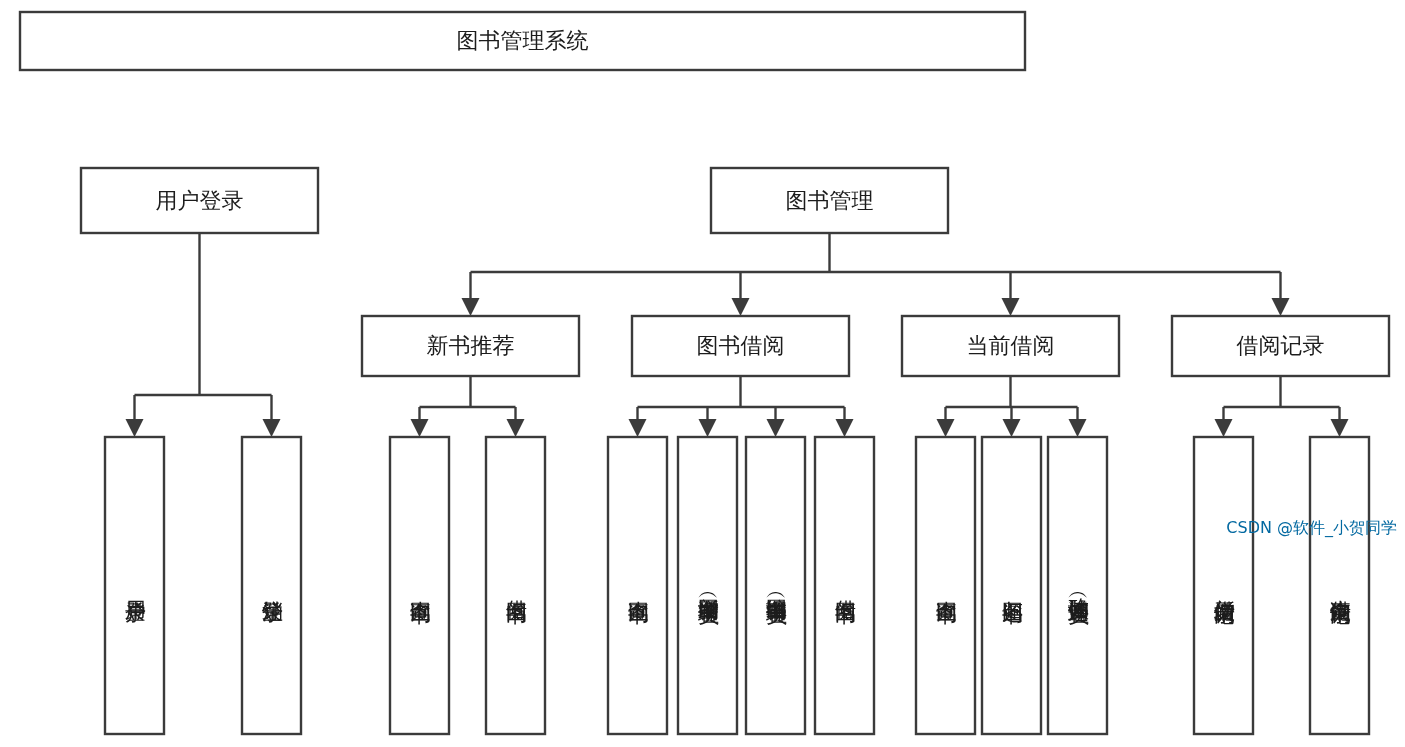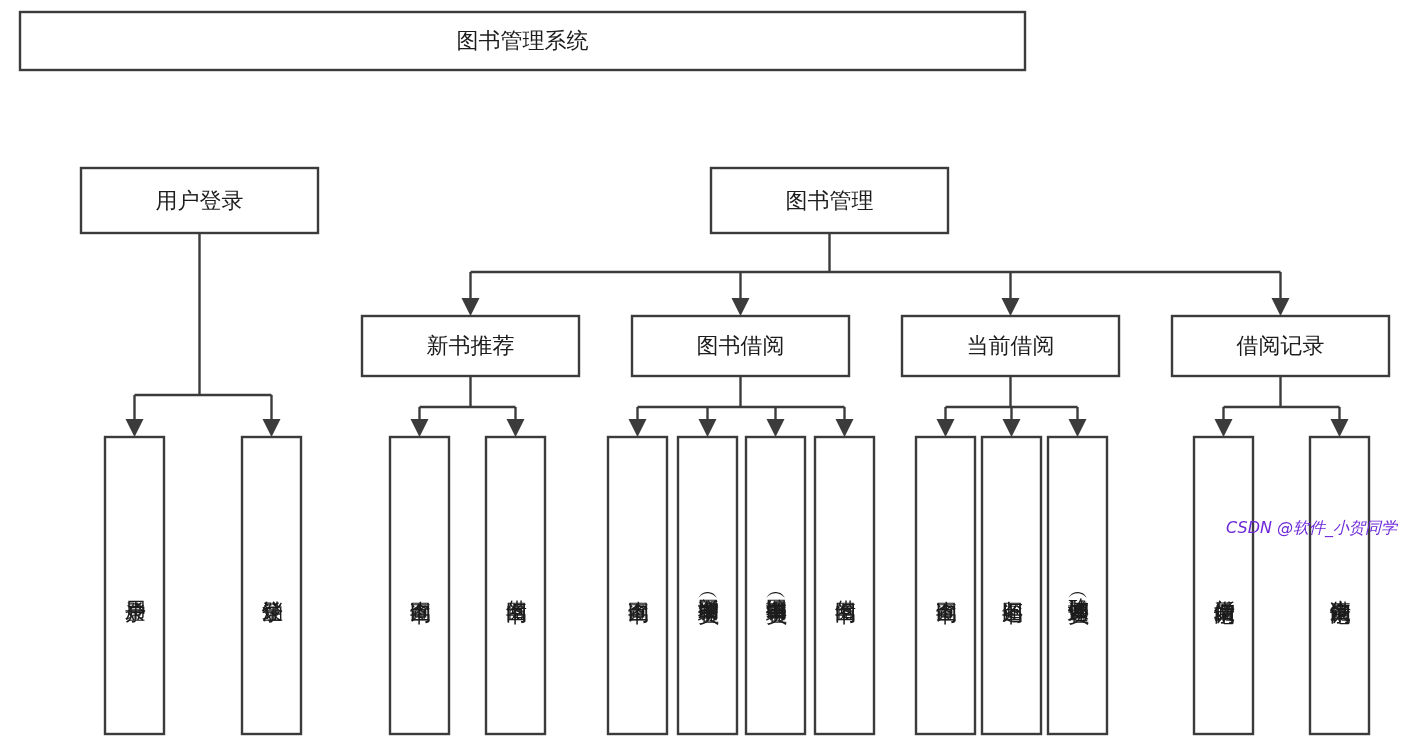--- a/index.html
+++ b/index.html
@@ -50,26 +50,25 @@
     fill: none;
   }
   .arrow-head {
     fill: #3b3b3b;
     stroke: none;
   }
   .watermark {
     position: absolute;
     right: 8px;
     bottom: 6px;
-    color: #6d28d9;
+    color: #0369a1;
     font-size: 16px;
     font-family: "DejaVu Sans", "Liberation Sans", sans-serif;
     white-space: nowrap;
     user-select: none;
-    font-style: italic;
   }
 </style>
 </head>
 <body>
 
 <div id="diagram-root">
   <svg class="diagram" id="diagram-svg" viewBox="0 0 1405 747" xmlns="http://www.w3.org/2000/svg">
       <g>
         <path d="M 199.5 233 L 199.5 395" class="connector"></path>
         <path d="M 134.5 395 L 271.5 395" class="connector"></path>

